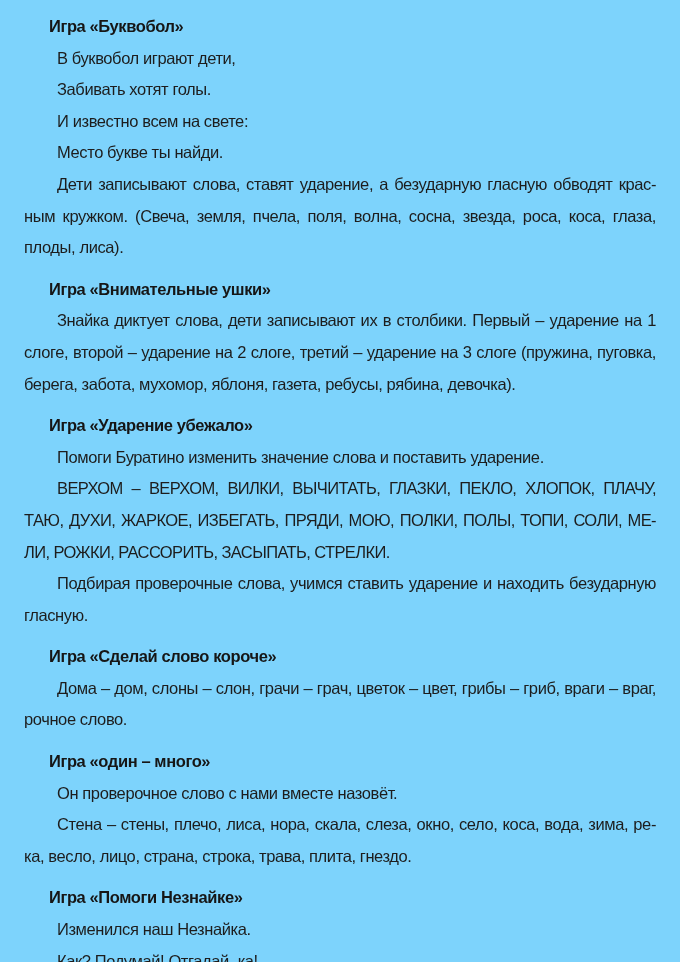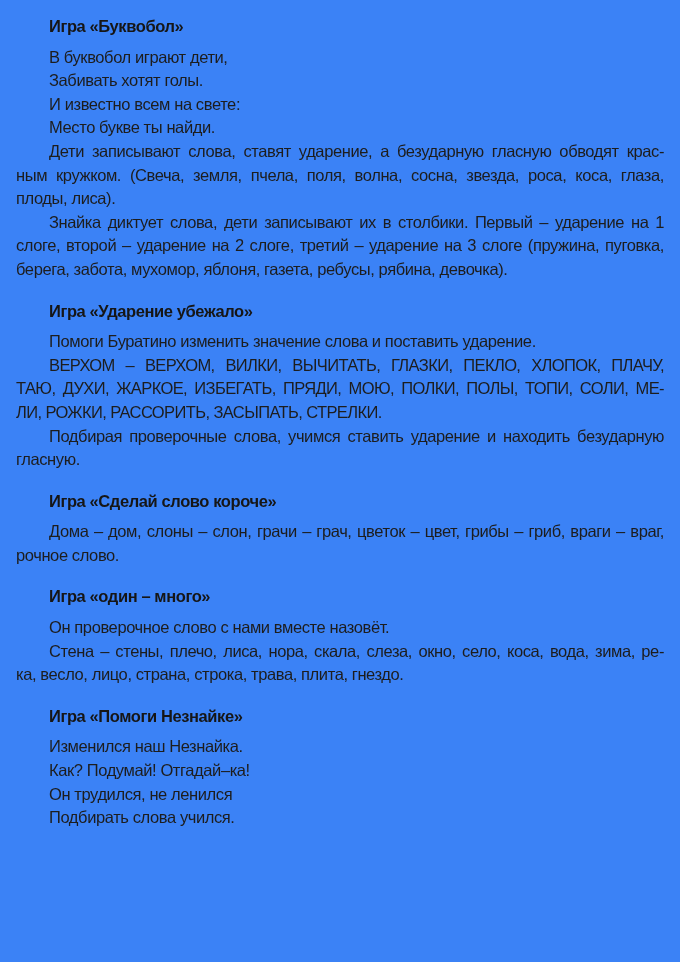--- a/index.html
+++ b/index.html
@@ -1,38 +1,38 @@
 <!DOCTYPE html>
 <html><head>
 <meta charset="utf-8">
 <style>
   html, body { margin: 0; padding: 0; background: #ffffff; }
   .page {
     position: relative;
     width: 680px;
     height: 962px;
     box-sizing: border-box;
-    background: #3b82f6;
+    background: #7dd3fc;
     padding: 1px 16px 8px 16px;
     overflow: hidden;
     font-family: "Liberation Sans", "DejaVu Sans", sans-serif;
     font-size: 16.5px;
     line-height: 23.6px;
     letter-spacing: -0.4px;
     color: #1d1d1d;
   }
   .game-section { margin: 0; }
   .heading {
     font-weight: bold;
     margin: 18px 0 7px 0;
     padding-left: 33px;
     color: #161616;
   }
   .game-section:first-child .heading { margin-top: 14px; }
-  .ln { margin: 0; }
+  .ln { margin: 8px; }
   .ind { padding-left: 33px; }
   .just {
     text-align: justify;
     text-align-last: justify;
     text-justify: inter-word;
   }
   .caps { letter-spacing: -0.6px; }
 </style>
 </head>
 <body>
@@ -43,20 +43,21 @@
         <div class="heading">Игра «Буквобол»</div>
         <div class="ln ind">В буквобол играют дети,</div>
         <div class="ln ind">Забивать хотят голы.</div>
         <div class="ln ind">И известно всем на свете:</div>
         <div class="ln ind">Место букве ты найди.</div>
         <div class="ln ind just">Дети записывают слова, ставят ударение, а безударную гласную обводят крас-</div>
         <div class="ln just">ным кружком. (Свеча, земля, пчела, поля, волна, сосна, звезда, роса, коса, глаза,</div>
         <div class="ln">плоды, лиса).</div>
       </section>
       <section class="game-section">
+        <div class="heading">Игра «Внимательные ушки»</div>
         <div class="ln ind just">Знайка диктует слова, дети записывают их в столбики. Первый – ударение на 1</div>
         <div class="ln just">слоге, второй – ударение на 2 слоге, третий – ударение на 3 слоге (пружина, пуговка,</div>
         <div class="ln">берега, забота, мухомор, яблоня, газета, ребусы, рябина, девочка).</div>
       </section>
       <section class="game-section">
         <div class="heading">Игра «Ударение убежало»</div>
         <div class="ln ind">Помоги Буратино изменить значение слова и поставить ударение.</div>
         <div class="ln ind just caps">ВЕРХОМ – ВЕРХОМ, ВИЛКИ, ВЫЧИТАТЬ, ГЛАЗКИ, ПЕКЛО, ХЛОПОК, ПЛАЧУ,</div>
         <div class="ln just caps">ТАЮ, ДУХИ, ЖАРКОЕ, ИЗБЕГАТЬ, ПРЯДИ, МОЮ, ПОЛКИ, ПОЛЫ, ТОПИ, СОЛИ, МЕ-</div>
         <div class="ln caps">ЛИ, РОЖКИ, РАССОРИТЬ, ЗАСЫПАТЬ, СТРЕЛКИ.</div>

